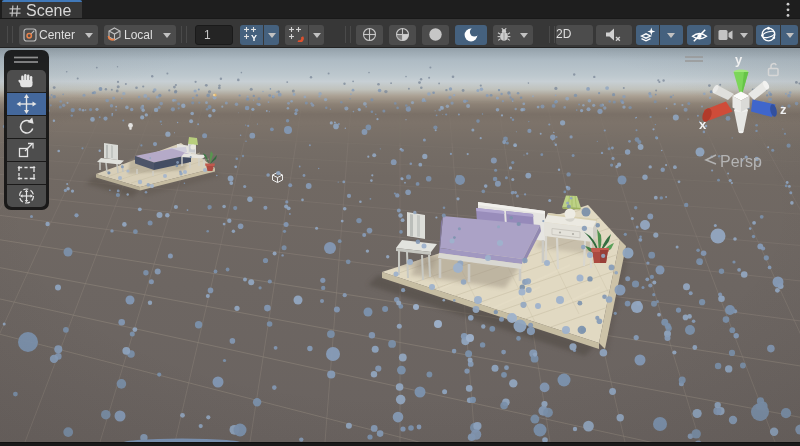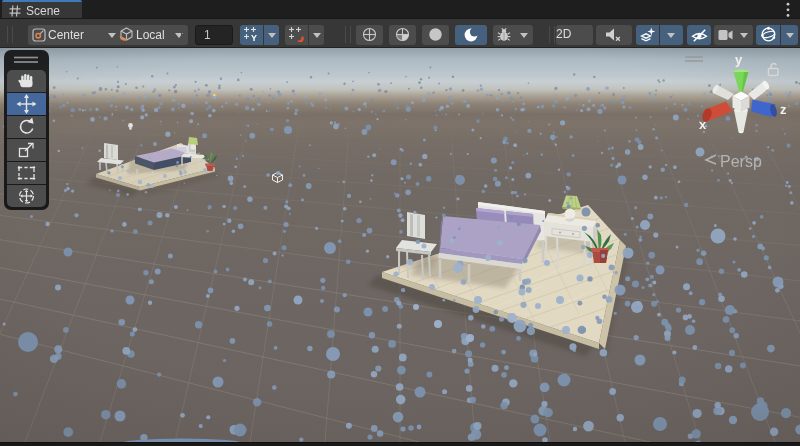--- a/index.html
+++ b/index.html
@@ -1,18 +1,18 @@
 <!DOCTYPE html>
 <html><head><meta charset="utf-8"><style>
 *{margin:0;padding:0;box-sizing:border-box;}
 html,body{width:800px;height:446px;overflow:hidden;background:#282828;font-family:"Liberation Sans",sans-serif;}
 #root{position:relative;width:800px;height:446px;}
 
 #tabbar{position:absolute;left:0;top:0;width:800px;height:18px;background:#1e1e1e;}
-#tab{position:absolute;left:2px;top:0;width:80px;height:18px;background:#373737;border-top:2px solid #4179b9;border-radius:2px 2px 0 0;color:#d8d8d8;font-size:12px;line-height:16px;}
+#tab{position:absolute;left:2px;top:0;width:80px;height:18px;background:#373737;border-top:2px solid #4179b9;border-radius:2px 2px 0 0;color:#d8d8d8;font-size:16px;line-height:16px;}
 #tab .txt{position:absolute;left:24px;top:1px;}
 
 
 #toolbar{position:absolute;left:0;top:18px;width:800px;height:30px;background:#373737;border-top:1px solid #191919;border-bottom:1px solid #232323;}
 .tbtn{position:absolute;top:6px;height:20px;background:#4c4c4c;border-radius:3px;color:#dfdfdf;font-size:12px;}
 .tbtn.blue{background:#45617e;}
 .sep{position:absolute;top:7px;width:6px;height:17px;border-left:1px solid #4a4a4a;border-right:1px solid #4a4a4a;}
 .darr{display:inline-block;width:0;height:0;border-left:4px solid transparent;border-right:4px solid transparent;border-top:5px solid #c2c2c2;}
 #f1{position:absolute;left:195px;top:6px;width:38px;height:20px;background:#242424;border:1px solid #1a1a1a;border-radius:3px;color:#c8c8c8;font-size:12px;line-height:18px;padding-left:8px;}
 
@@ -38,30 +38,30 @@
     <span class="txt">Scene</span>
   </div>
   <svg id="kebab" width="6" height="16" viewBox="0 0 6 16" style="position:absolute;right:9px;top:2px">
         <circle cx="3" cy="2.2" r="1.4" fill="#cdcdcd"></circle>
         <circle cx="3" cy="7.8" r="1.4" fill="#cdcdcd"></circle>
         <circle cx="3" cy="13.4" r="1.4" fill="#cdcdcd"></circle>
       </svg>
 </div>
 <div id="toolbar">
   <div class="sep" style="left:7px"></div>
-  <div class="tbtn" style="left:28px;width:93px;">
+  <div class="tbtn" style="left:19px;width:79px;">
     <svg width="14" height="14" style="position:absolute;left:4px;top:3px" viewBox="0 0 14 14">
           <rect x="1" y="1" width="12" height="12" rx="2.5" fill="none" stroke="#bcbcbc" stroke-width="1.2"></rect>
           <line x1="7.8" y1="6.2" x2="11.3" y2="2.7" stroke="#bcbcbc" stroke-width="1.1"></line>
           <circle cx="6.2" cy="7.8" r="2.2" fill="none" stroke="#e8824a" stroke-width="1.5"></circle>
         </svg>
     <span style="position:absolute;left:20px;top:3px;">Center</span>
     <span class="darr" style="position:absolute;right:5px;top:8px;"></span>
   </div>
-  <div class="tbtn" style="left:116px;width:72px;">
+  <div class="tbtn" style="left:104px;width:72px;">
     <svg width="15" height="15" style="position:absolute;left:3px;top:2px" viewBox="0 0 15 15">
           <g fill="none" stroke="#c0c0c0" stroke-width="1.1">
             <path d="M7.5 1 L13 4 L13 10 L7.5 13 L2 10 L2 4 Z"></path>
             <path d="M2 4 L7.5 7 L13 4 M7.5 7 L7.5 13"></path>
           </g>
           <path d="M1.5 9 A3.6 3.6 0 0 0 7.5 11.8" fill="none" stroke="#e8824a" stroke-width="1.7"></path>
         </svg>
     <span style="position:absolute;left:20px;top:3px;">Local</span>
     <span class="darr" style="position:absolute;right:5px;top:8px;"></span>
   </div>

